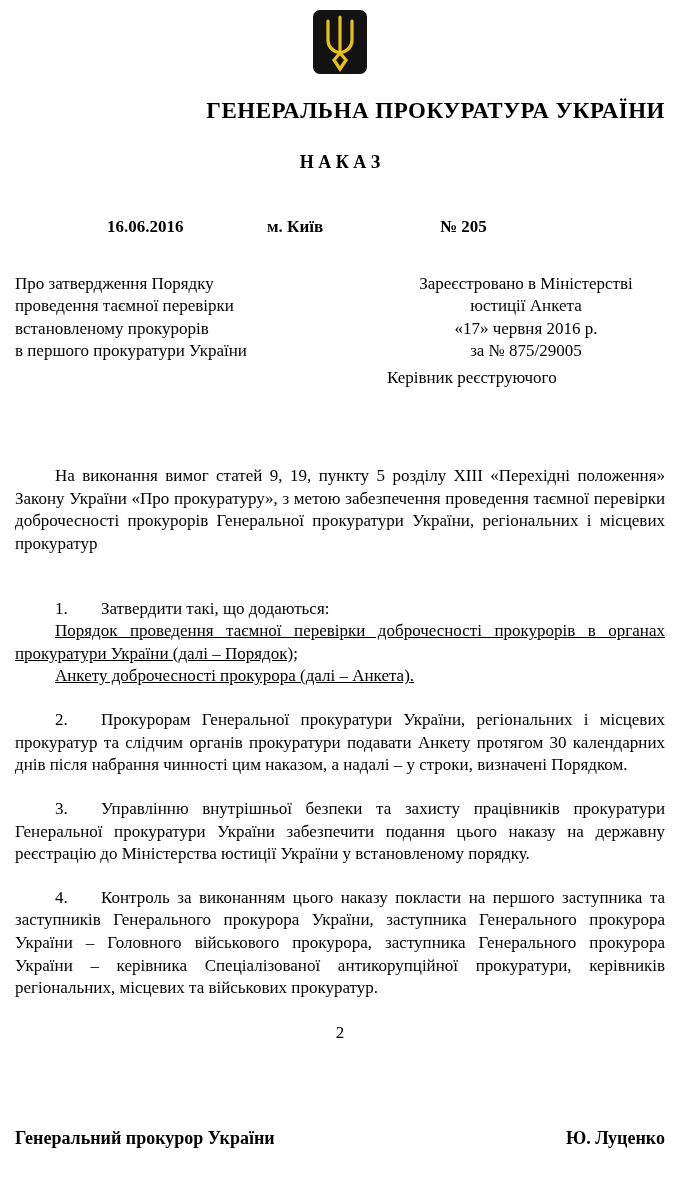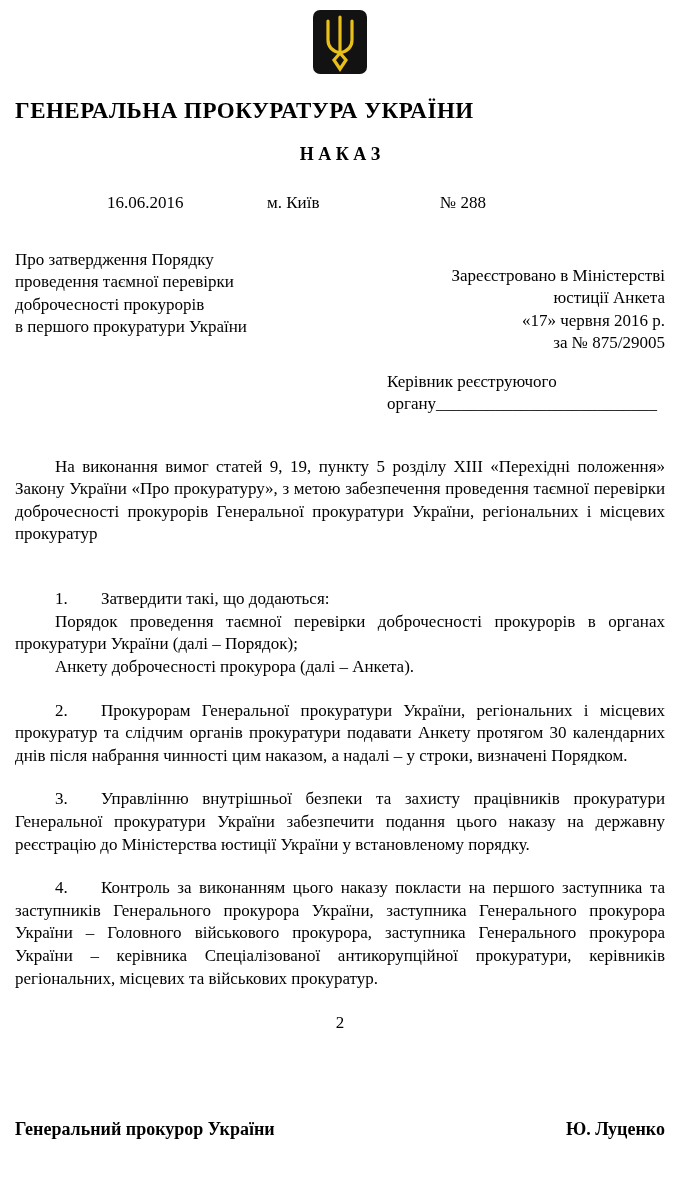--- a/index.html
+++ b/index.html
@@ -12,67 +12,67 @@
   }
   .page { padding: 6px 15px 0 15px; }
 
   .emblem-wrap { text-align: center; margin-top: 4px; }
   .emblem {
     display: inline-block;
     width: 54px; height: 64px;
   }
 
   .org-title {
-    text-align: left;
+    text-align: right;
     font-weight: bold;
     font-size: 23px;
     letter-spacing: 0.5px;
     margin-top: 20px;
   }
   .doc-type {
     text-align: center;
     font-weight: bold;
     font-size: 18px;
-    margin-top: 20px;
+    margin-top: 28px;
   }
 
   .date-row {
     position: relative;
     height: 22px;
-    margin-top: 28px;
-    font-weight: normal;
+    margin-top: 44px;
+    font-weight: bold;
     font-size: 17px;
   }
   .date-row .dr-date { position: absolute; left: 92px; }
   .date-row .dr-city { position: absolute; left: 252px; }
   .date-row .dr-num  { position: absolute; left: 425px; }
 
   .two-col {
     display: flex;
     justify-content: space-between;
     margin-top: 34px;
     font-size: 17px;
     line-height: 1.32;
   }
   .subject-block { width: 340px; }
   .right-block { width: 278px; }
-  .reg-block { text-align: right; margin-top: 16px; }
-  .keruvnyk-block { text-align: left; margin-top: 16px; }
+  .reg-block { text-align: center; }
+  .keruvnyk-block { text-align: left; margin-top: 4px; }
 
   .body-text {
-    margin-top: 40px;
+    margin-top: 76px;
     font-size: 17px;
     line-height: 1.33;
   }
   .para {
     text-align: justify;
     text-indent: 40px;
     margin: 0;
   }
-  .para + .para { margin-top: 0; }
+  .para + .para { margin-top: 0; text-decoration: underline; }
   .gap { height: 21px; }
   .num {
     display: inline-block;
     width: 46px;
     text-indent: 0;
   }
   .order-word {
     text-indent: 0;
     text-align: left;
   }
@@ -109,40 +109,39 @@
     </svg>
   </div>
 
   <div class="org-title">ГЕНЕРАЛЬНА ПРОКУРАТУРА УКРАЇНИ</div>
 
   <div class="doc-type">Н А К А З</div>
 
   <div class="date-row">
     <span class="dr-date">16.06.2016</span>
     <span class="dr-city">м. Київ</span>
-    <span class="dr-num">№ 288</span>
+    <span class="dr-num">№ 205</span>
   </div>
 
   <div class="two-col">
     <div class="subject-block">
       <div>Про затвердження Порядку</div>
       <div>проведення таємної перевірки</div>
-      <div>доброчесності прокурорів</div>
+      <div>встановленому прокурорів</div>
       <div>в першого прокуратури України</div>
     </div>
     <div class="right-block">
       <div class="reg-block">
         <div>Зареєстровано в Міністерстві</div>
         <div>юстиції Анкета</div>
         <div>«17» червня 2016 р.</div>
         <div>за № 875/29005</div>
       </div>
       <div class="keruvnyk-block">
         <div>Керівник реєструючого</div>
-        <div>органу__________________________</div>
       </div>
     </div>
   </div>
 
   <div class="body-text">
 
     <p class="para">На виконання вимог статей 9, 19, пункту 5 розділу XIII «Перехідні положення» Закону України «Про прокуратуру», з метою забезпечення проведення таємної перевірки доброчесності прокурорів Генеральної прокуратури України, регіональних і місцевих прокуратур</p>
 
     <div class="gap"></div>
 

